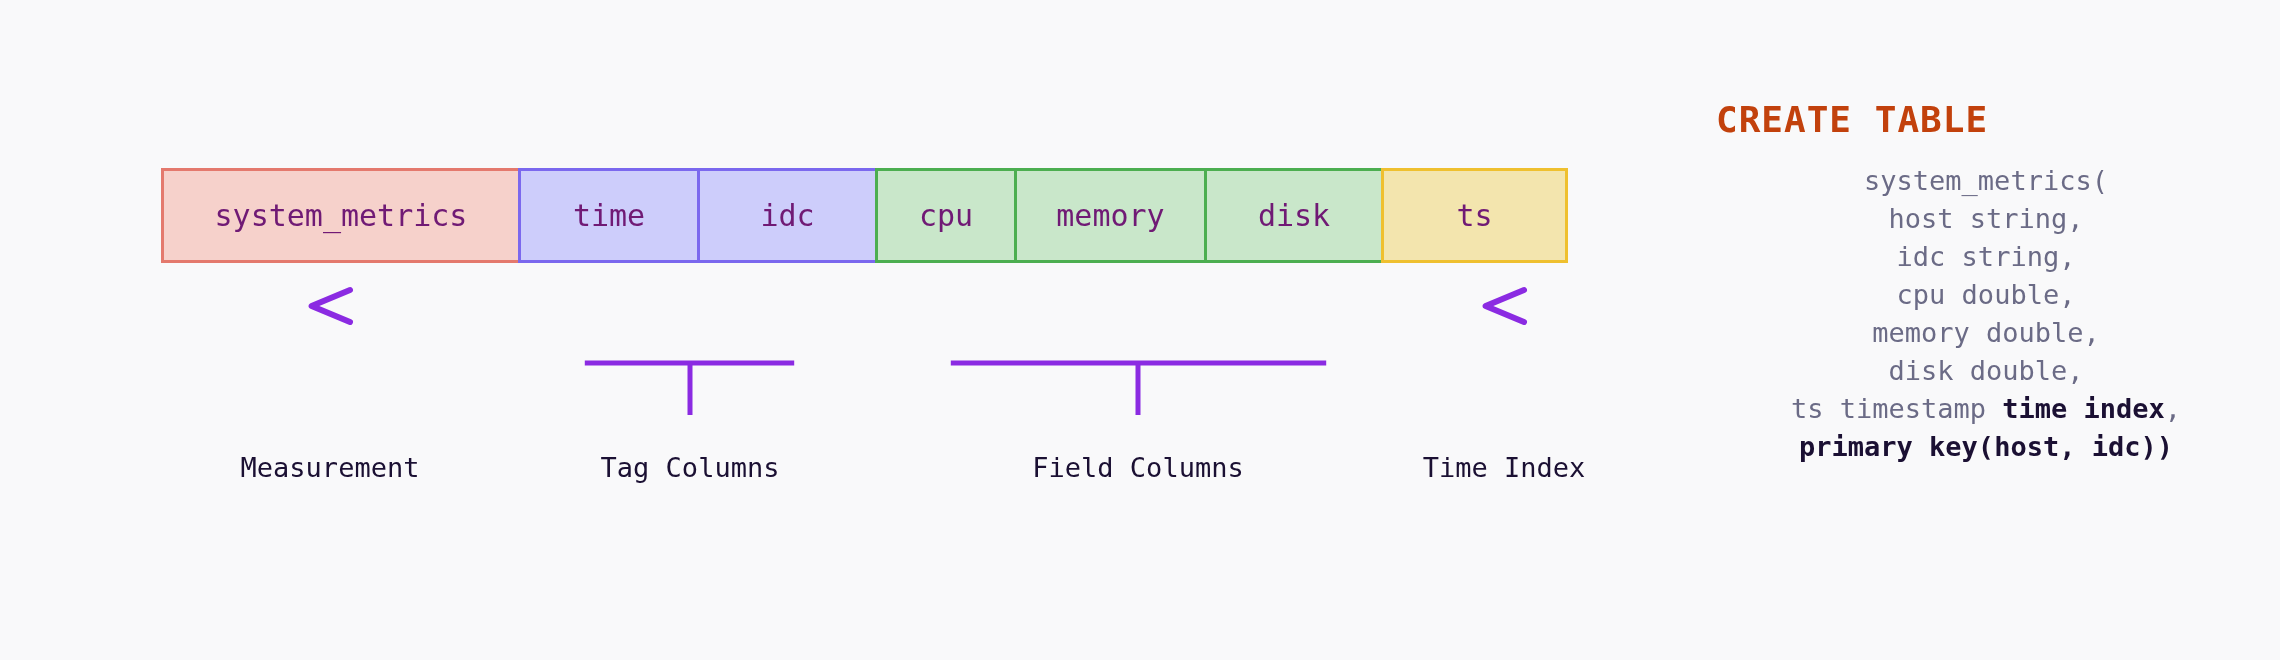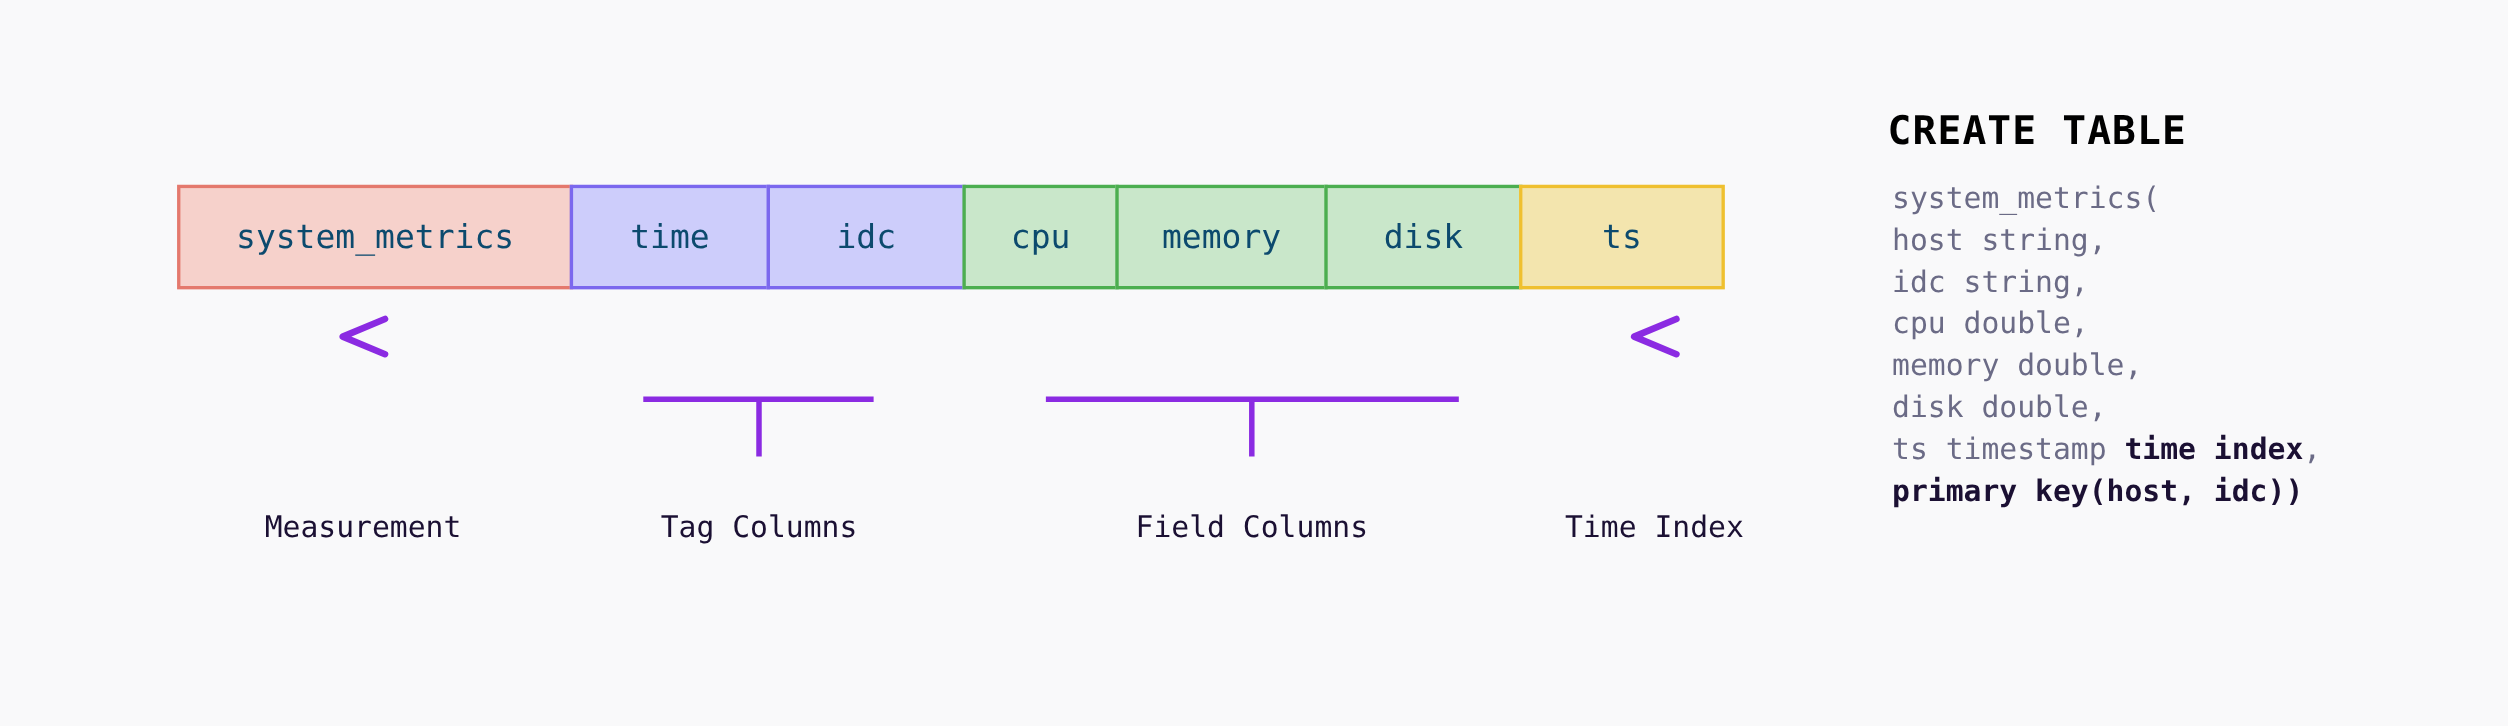--- a/index.html
+++ b/index.html
@@ -31,21 +31,21 @@
     display: flex;
     align-items: stretch;
   }
   .col-box {
     box-sizing: border-box;
     display: flex;
     align-items: center;
     justify-content: center;
     font-family: "DejaVu Sans Mono", "Liberation Mono", monospace;
     font-size: 30px;
-    color: #0c4a6e;
+    color: #701a75;
     letter-spacing: 0px;
     border-style: solid;
     border-width: 3px;
     margin-left: -3px;
   }
   .col-box:first-child { margin-left: 0; }
 
   .grp-measurement {
     background: #f6d1cb;
     border-color: #e4796d;
@@ -74,46 +74,47 @@
   }
 
   
   .annot-label {
     position: absolute;
     font-family: "DejaVu Sans Mono", "Liberation Mono", monospace;
     font-size: 27px;
     color: #1b1033;
     white-space: nowrap;
     transform: translateX(-50%);
-    top: 464px;
+    top: 452px;
   }
 
   
   .sql-panel {
     position: absolute;
     left: 1716px;
     top: 100px;
     width: 540px;
   }
   .sql-title {
     font-family: "DejaVu Sans Mono", "Liberation Mono", monospace;
     font-size: 36px;
     font-weight: bold;
-    color: #000000;
+    color: #c2410c;
     letter-spacing: 1px;
     margin: 0 0 22px 0;
     line-height: 1.1;
   }
   .sql-body {
     font-family: "DejaVu Sans Mono", "Liberation Mono", monospace;
     font-size: 27px;
     line-height: 38px;
     color: #6b6b86;
     white-space: pre;
-    margin: 4px;
+    margin: 16px;
+    text-align: center;
   }
   .sql-line { display: block; white-space: pre; }
   .sql-kw {
     font-weight: bold;
     color: #1b1033;
   }
 </style>
 </head>
 <body>
 

